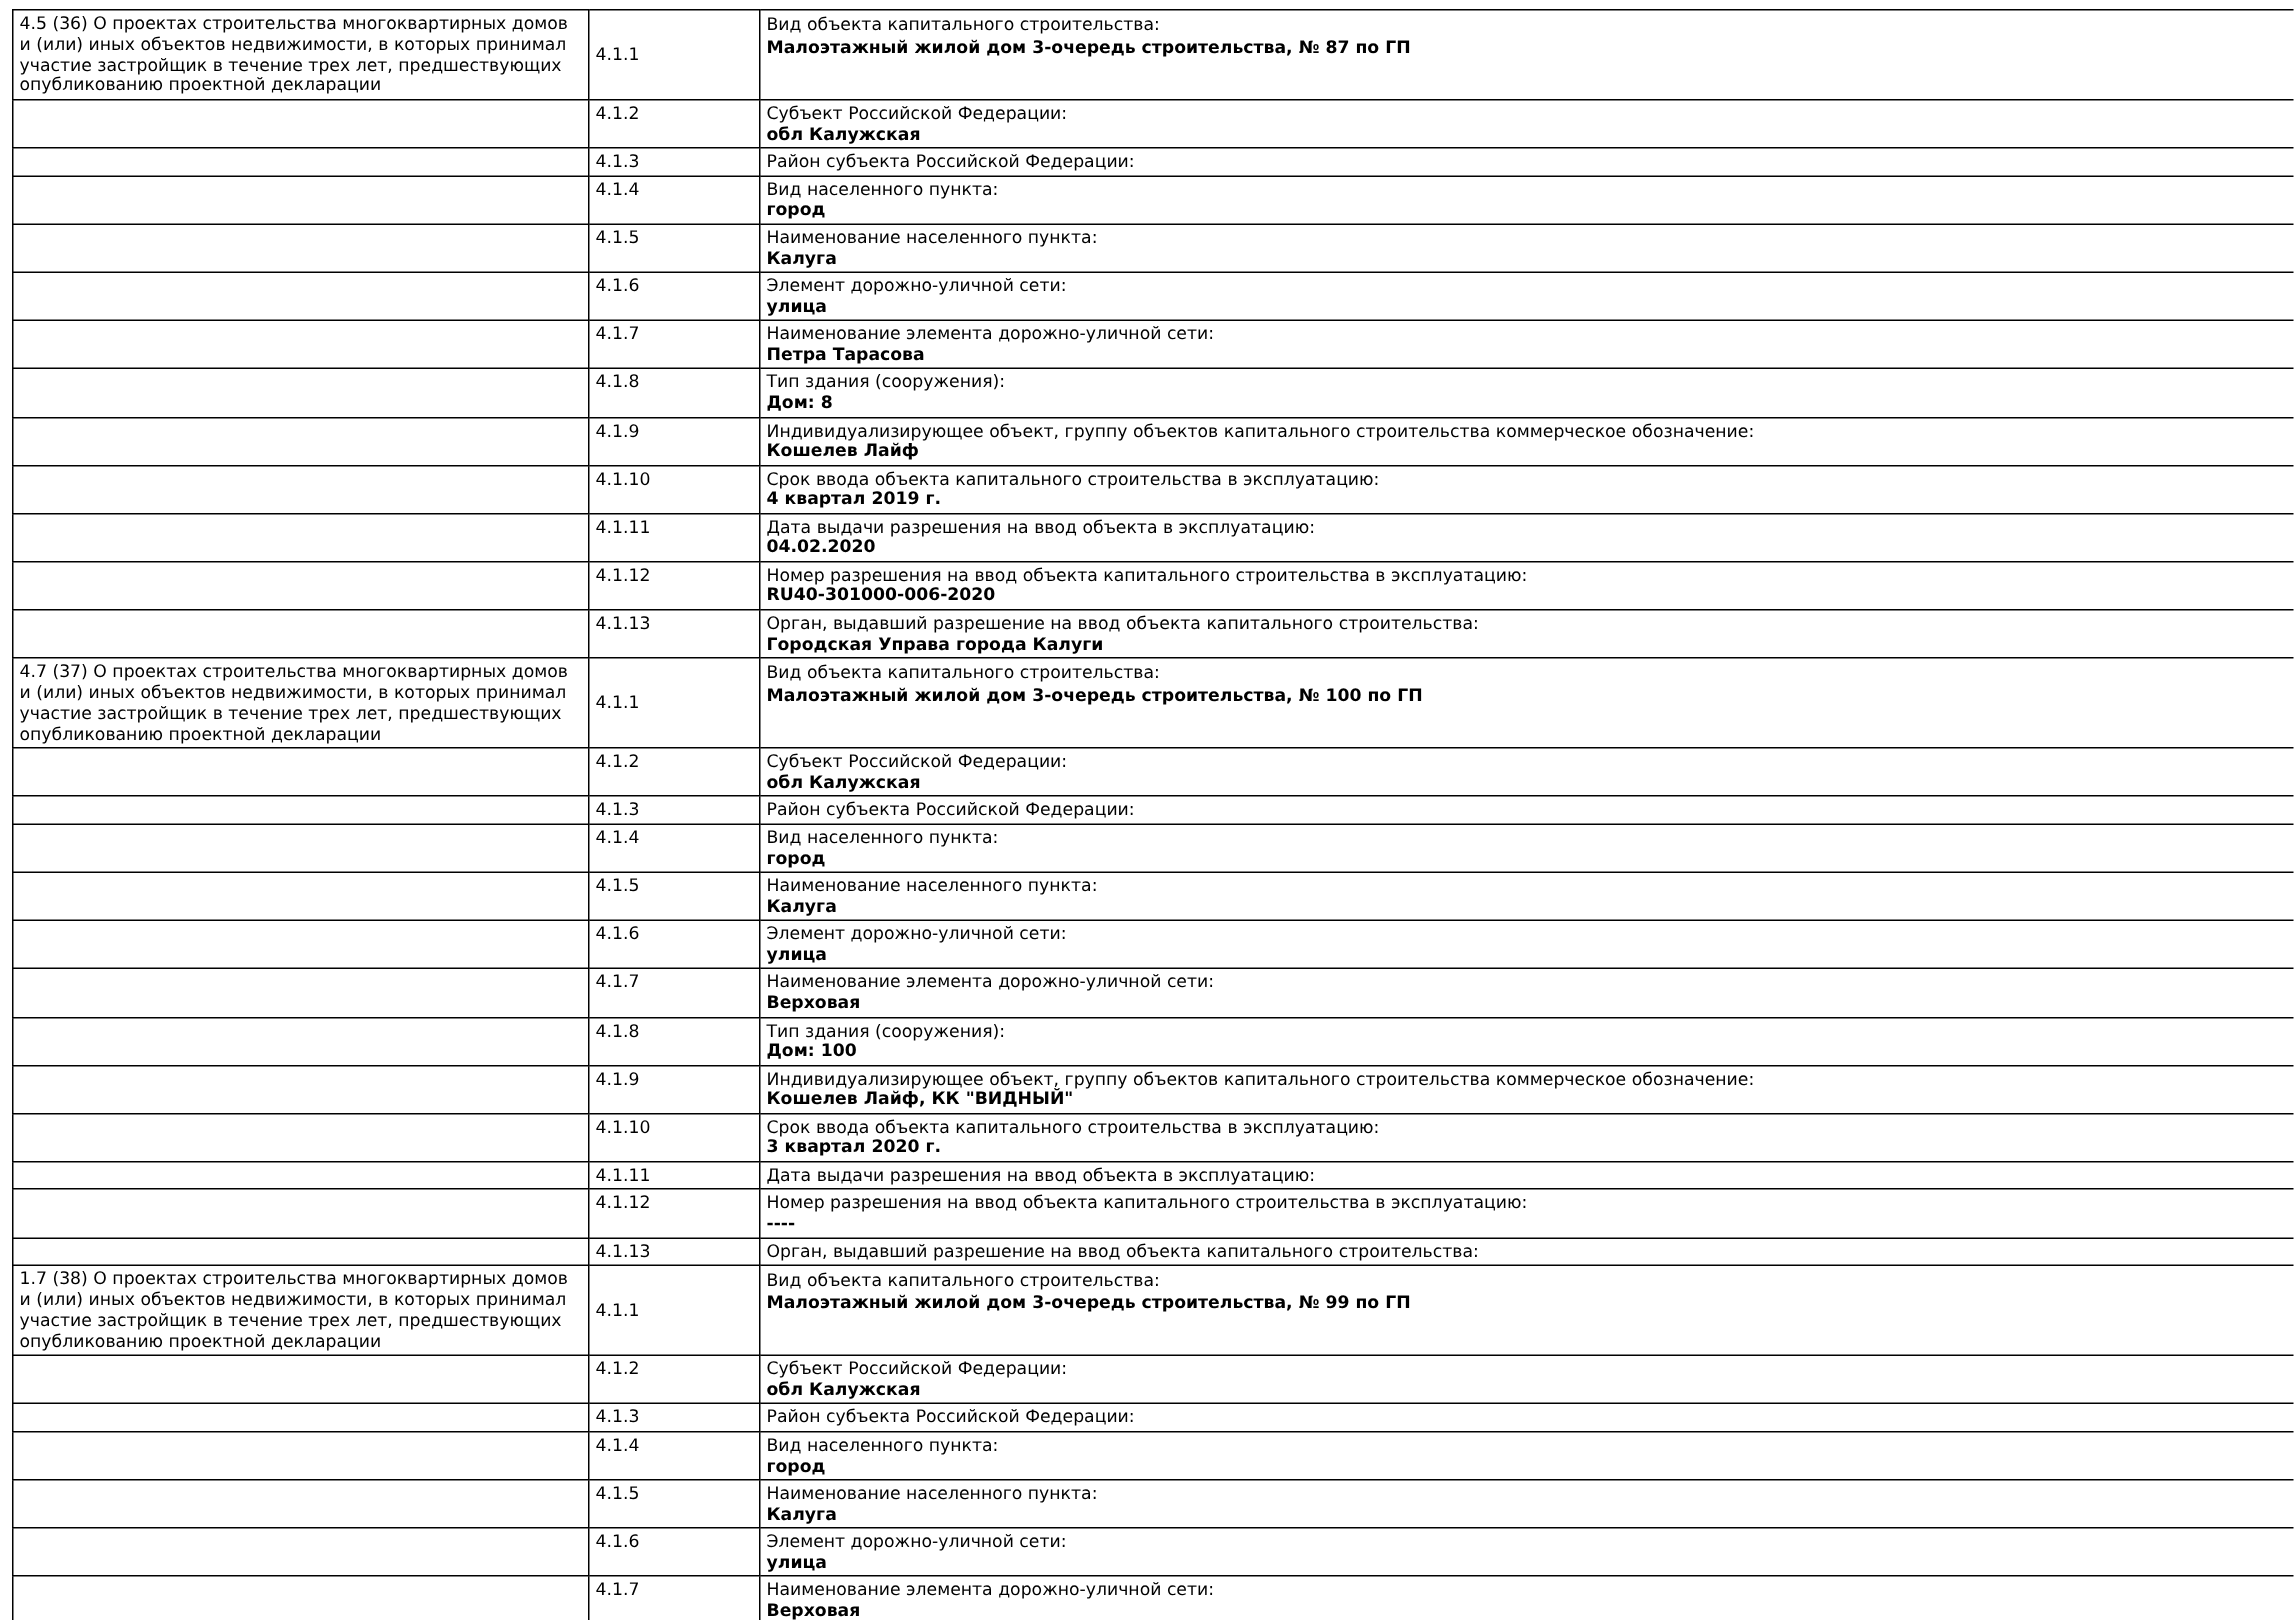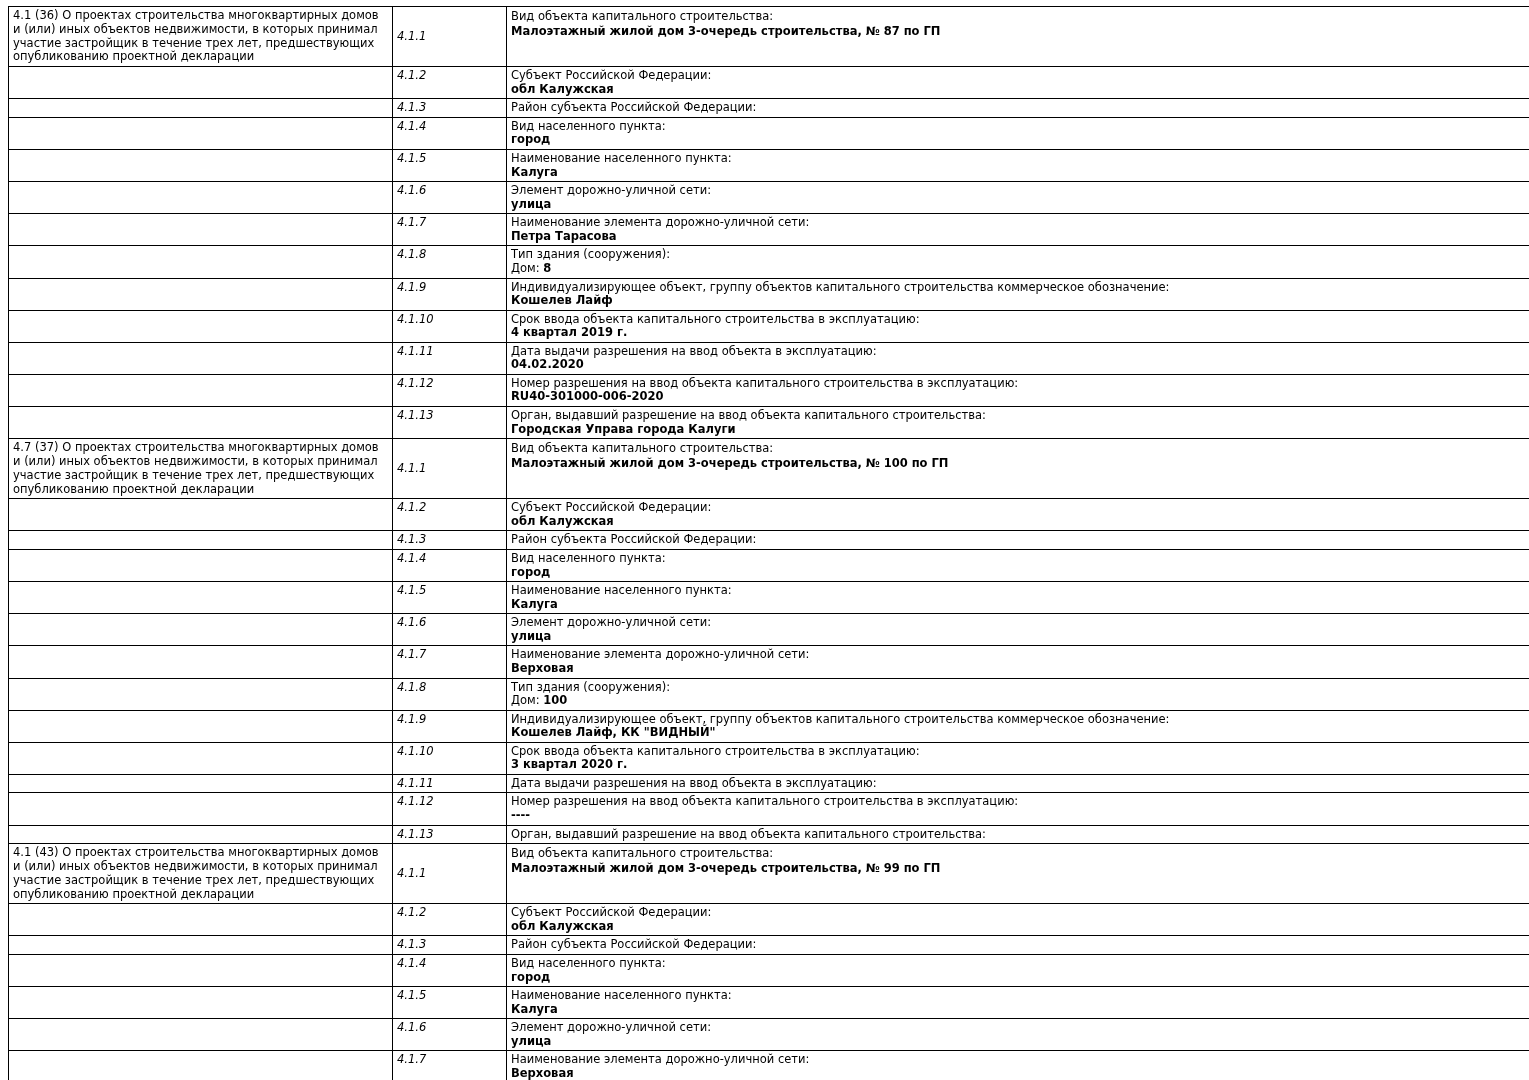--- a/index.html
+++ b/index.html
@@ -29,21 +29,20 @@
     vertical-align: top;
     padding: 2px 4px 2px 4px;
     line-height: 1.18;
   }
   td.col-section {
     width: 375px;
   }
   td.col-code {
     width: 105px;
     vertical-align: middle;
-    font-style: italic;
   }
   td.col-value {
     width: 1027px;
   }
   .sec-text {
     display: block;
     white-space: pre-line;
     line-height: 1.2;
   }
   .code-text {
@@ -54,21 +53,21 @@
     font-weight: normal;
   }
   .val {
     display: block;
     font-weight: bold;
   }
   .val-inline-wrap {
     display: block;
   }
   .val-inline-lbl {
-    font-weight: normal;
+    font-weight: bold;
   }
   .val-inline-val {
     font-weight: bold;
   }
   .tall .lbl, .tall .val {
     line-height: 1.3;
   }
   td.col-code.tall-mid {
     vertical-align: middle;
   }
@@ -77,21 +76,21 @@
   }
 </style>
 </head>
 <body>
 
 <div class="page">
   <table class="decl">
     <tbody id="table-body">
         <tr>
           <td class="col-section" rowspan="1">
-            <span class="sec-text">4.1 (36) О проектах строительства многоквартирных домов и (или) иных объектов недвижимости, в которых принимал участие застройщик в течение трех лет, предшествующих опубликованию проектной декларации</span>
+            <span class="sec-text">4.5 (36) О проектах строительства многоквартирных домов и (или) иных объектов недвижимости, в которых принимал участие застройщик в течение трех лет, предшествующих опубликованию проектной декларации</span>
           </td>
           <td class="col-code tall-mid">
             <span class="code-text">4.1.1</span>
           </td>
           <td class="col-value tall">
             <span class="lbl">Вид объекта капитального строительства:</span>
             <span class="val">Малоэтажный жилой дом 3-очередь строительства, № 87 по ГП</span>
           </td>
         </tr>
         <tr>
@@ -337,21 +336,21 @@
           <td class="col-section"><span class="empty-cell"></span></td>
           <td class="col-code">
             <span class="code-text">4.1.13</span>
           </td>
           <td class="col-value">
             <span class="lbl">Орган, выдавший разрешение на ввод объекта капитального строительства:</span>
           </td>
         </tr>
         <tr>
           <td class="col-section" rowspan="1">
-            <span class="sec-text">4.1 (43) О проектах строительства многоквартирных домов и (или) иных объектов недвижимости, в которых принимал участие застройщик в течение трех лет, предшествующих опубликованию проектной декларации</span>
+            <span class="sec-text">1.7 (38) О проектах строительства многоквартирных домов и (или) иных объектов недвижимости, в которых принимал участие застройщик в течение трех лет, предшествующих опубликованию проектной декларации</span>
           </td>
           <td class="col-code tall-mid">
             <span class="code-text">4.1.1</span>
           </td>
           <td class="col-value tall">
             <span class="lbl">Вид объекта капитального строительства:</span>
             <span class="val">Малоэтажный жилой дом 3-очередь строительства, № 99 по ГП</span>
           </td>
         </tr>
         <tr>

